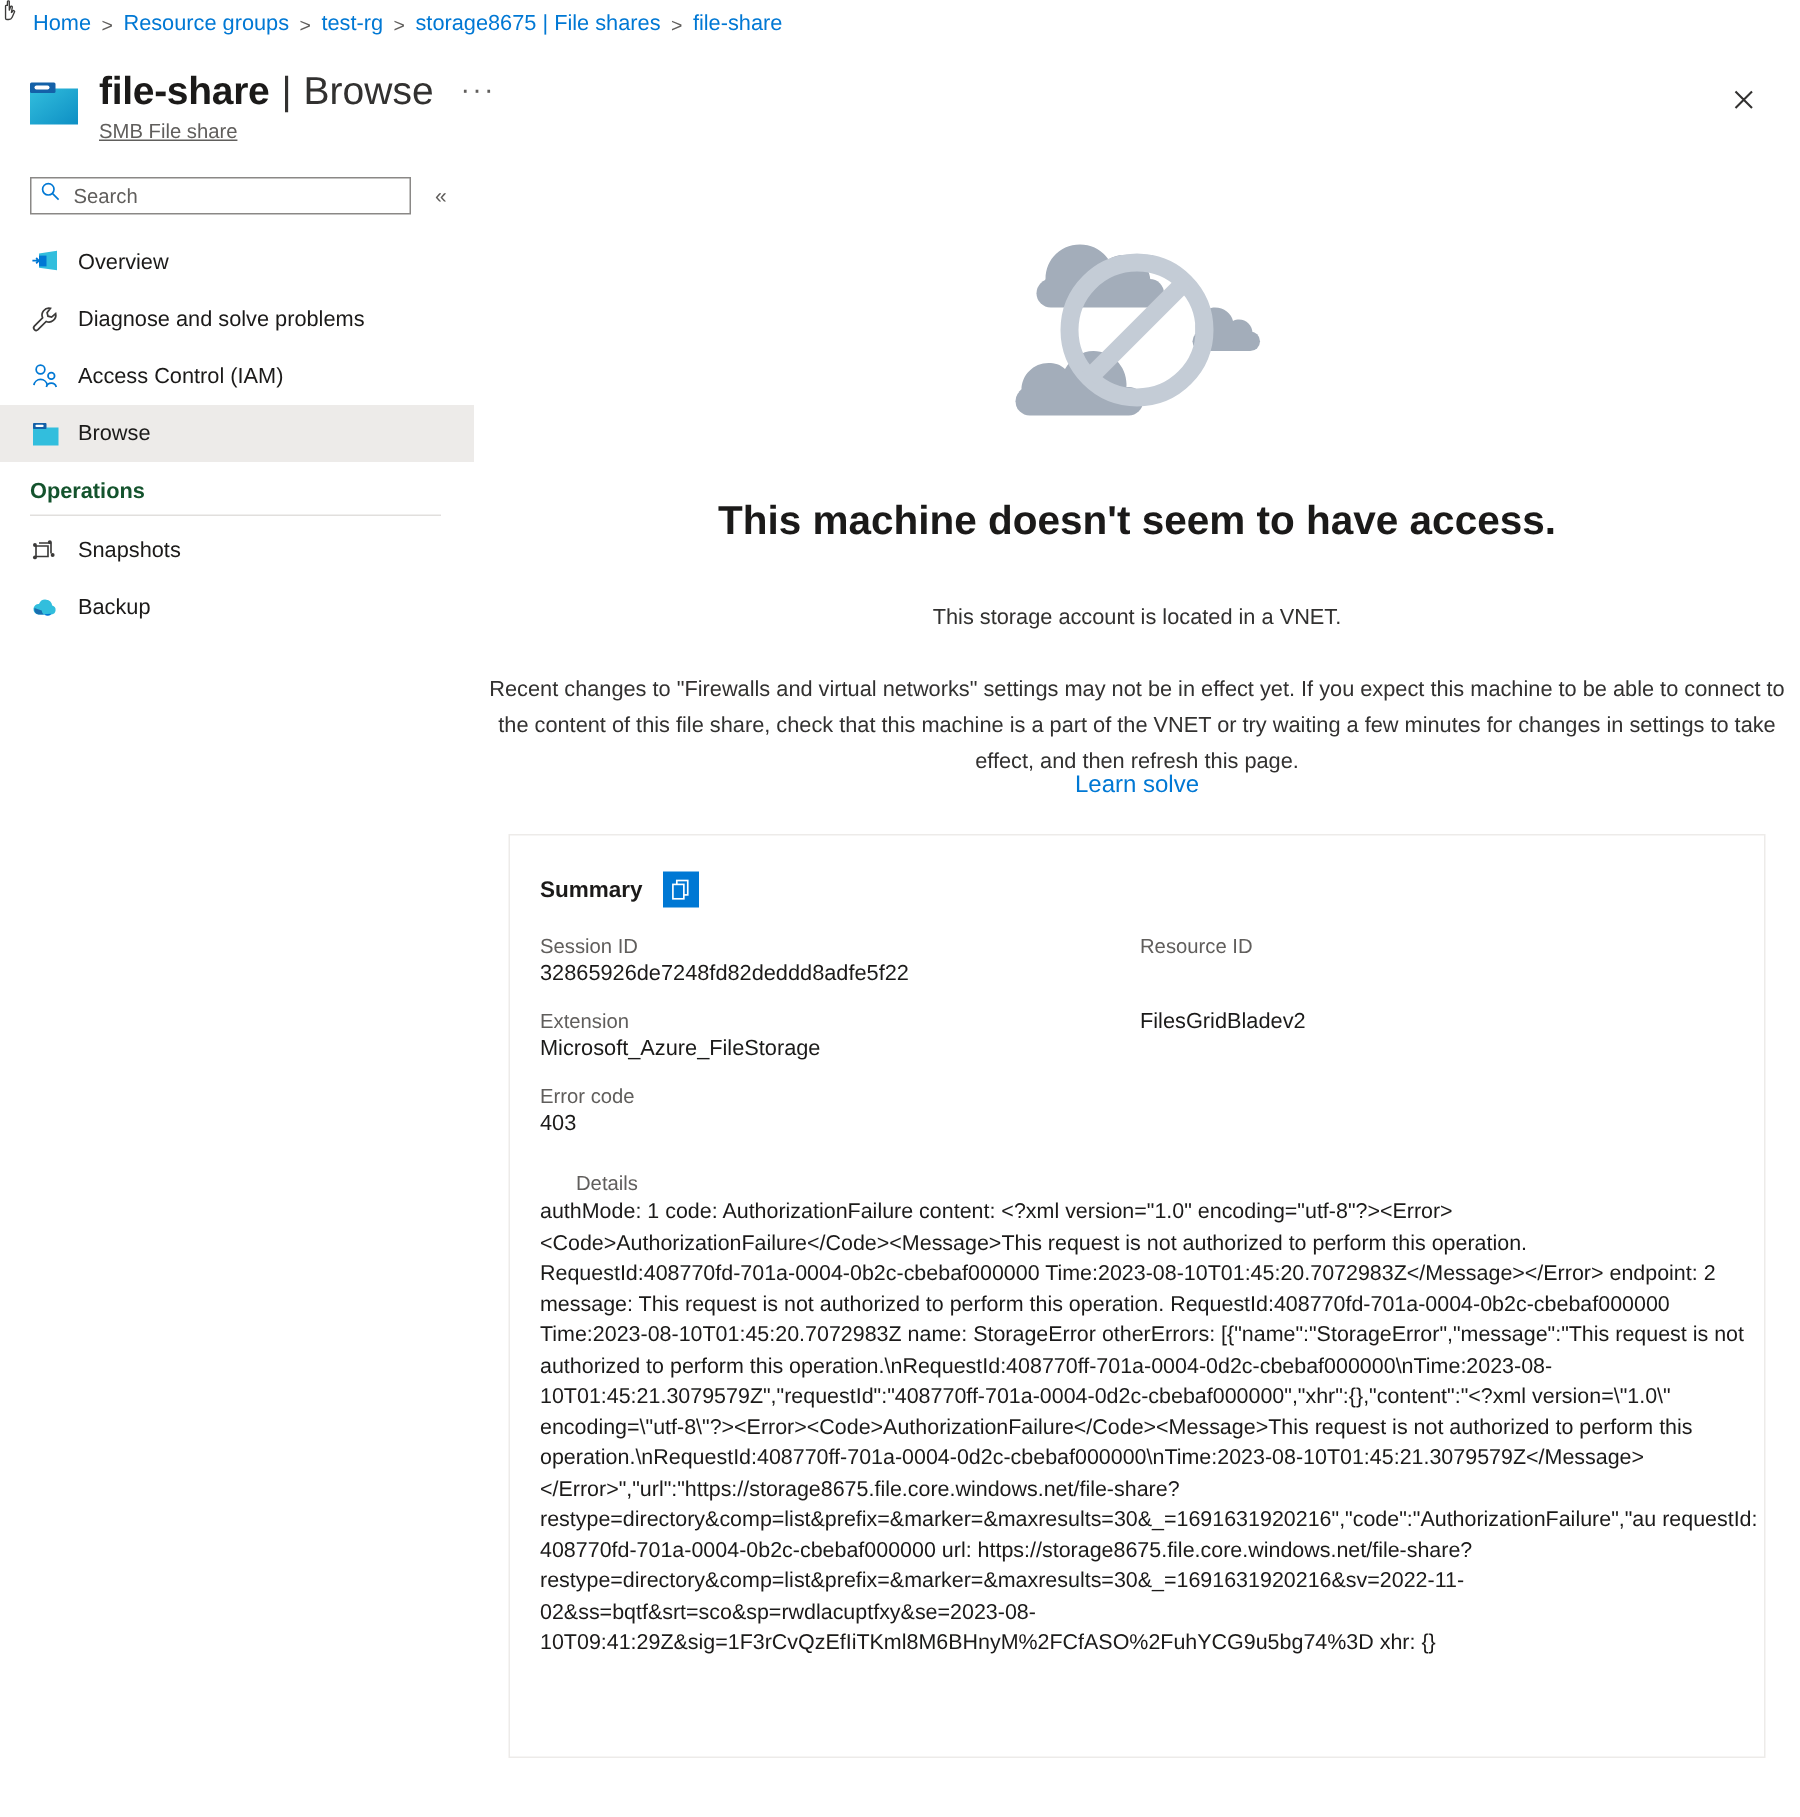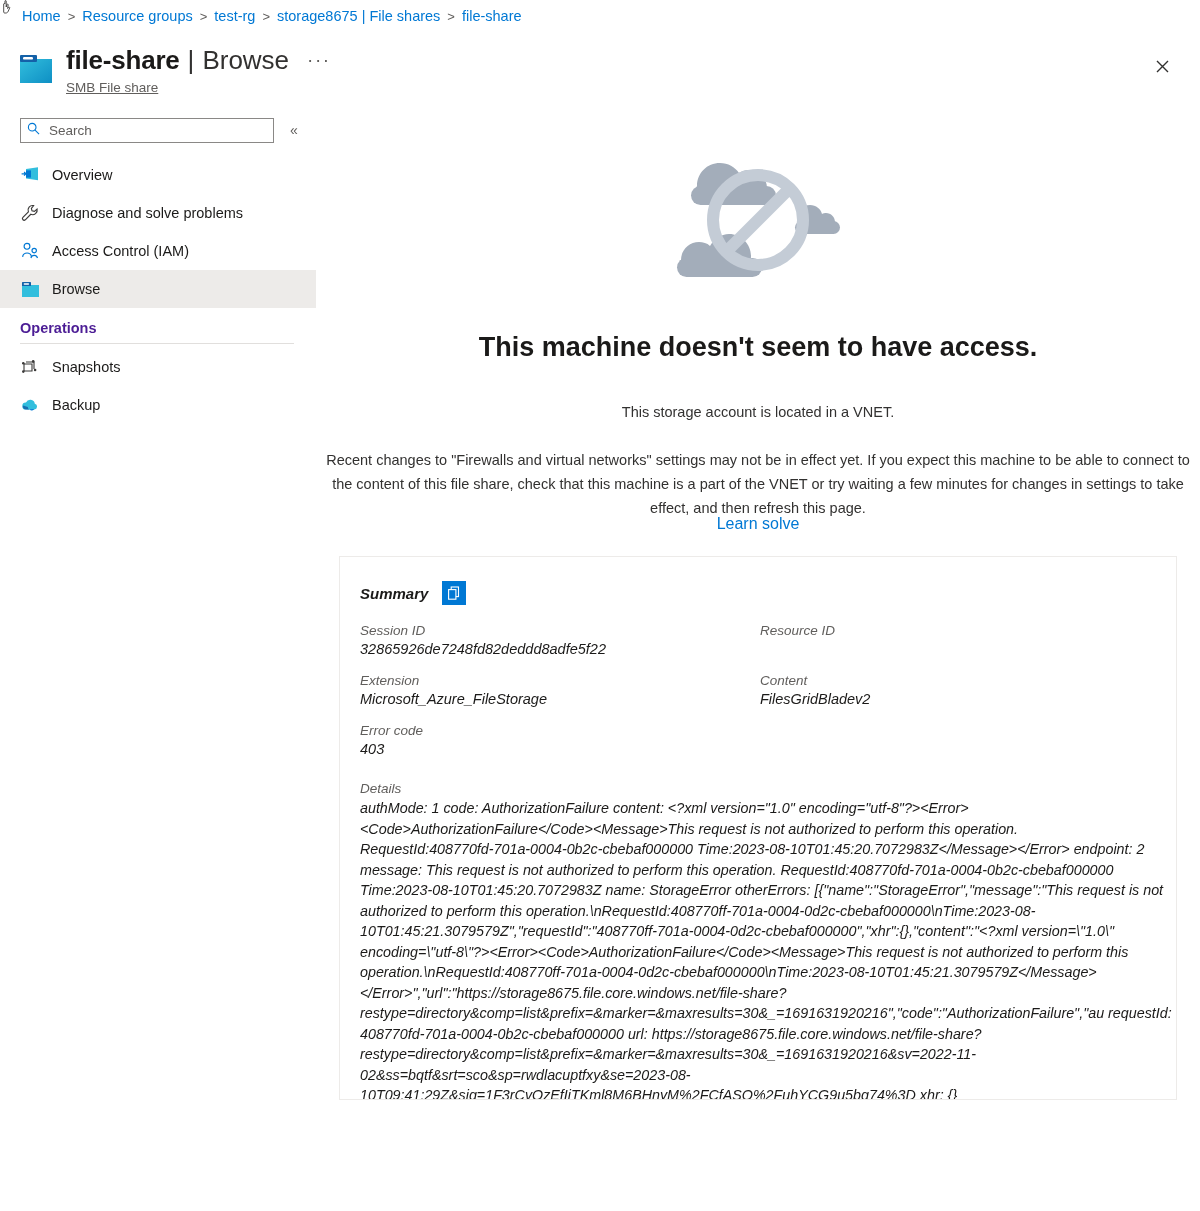--- a/index.html
+++ b/index.html
@@ -162,21 +162,21 @@
   .nav-label { white-space: nowrap; }
 
   .nav-group {
     margin-top: 12px;
     padding-left: 20px;
     padding-right: 22px;
   }
   .nav-group-title {
     font-size: 14.5px;
     font-weight: bold;
-    color: #4c1d95;
+    color: #14532d;
     padding-bottom: 7px;
   }
   .nav-group-rule {
     border-bottom: 1px solid #e1dfdd;
     margin-bottom: 4px;
   }
 
   
   .main {
     position: absolute;
@@ -222,26 +222,25 @@
     font-size: 16px;
     text-decoration: none;
     cursor: pointer;
   }
 
   
   .summary-panel {
     position: absolute;
     left: 23px; top: 446px;
     width: 838px;
-    height: 544px;
+    height: 616px;
     border: 1px solid #edebe9;
     background: #ffffff;
     box-sizing: border-box;
     overflow: hidden;
-    font-style: italic;
   }
   .summary-head {
     display: flex; align-items: center;
     padding: 24px 0 0 20px;
   }
   .summary-title {
     font-size: 15px;
     font-weight: bold;
     color: #1b1a19;
   }
@@ -271,20 +270,21 @@
     word-break: break-all;
   }
 
   .details-block {
     padding: 10px 0 0 20px;
   }
   .details-label {
     font-size: 13.5px;
     color: #605e5c;
     margin-bottom: 2px;
+    margin-left: 24px;
   }
   .details-text {
     font-size: 14.3px;
     line-height: 20.5px;
     color: #1b1a19;
     width: 820px;
     white-space: pre-wrap;
     word-break: break-word;
     overflow-wrap: anywhere;
   }
@@ -473,21 +473,20 @@
         <div class="field-value">32865926de7248fd82deddd8adfe5f22</div>
       </div>
       <div class="field">
         <div class="field-label">Resource ID</div>
       </div>
       <div class="field">
         <div class="field-label">Extension</div>
         <div class="field-value">Microsoft_Azure_FileStorage</div>
       </div>
       <div class="field">
-        <div class="field-label">Content</div>
         <div class="field-value">FilesGridBladev2</div>
       </div>
       <div class="field">
         <div class="field-label">Error code</div>
         <div class="field-value">403</div>
       </div>
       <div></div>
     </div>
 
     <div class="details-block">

